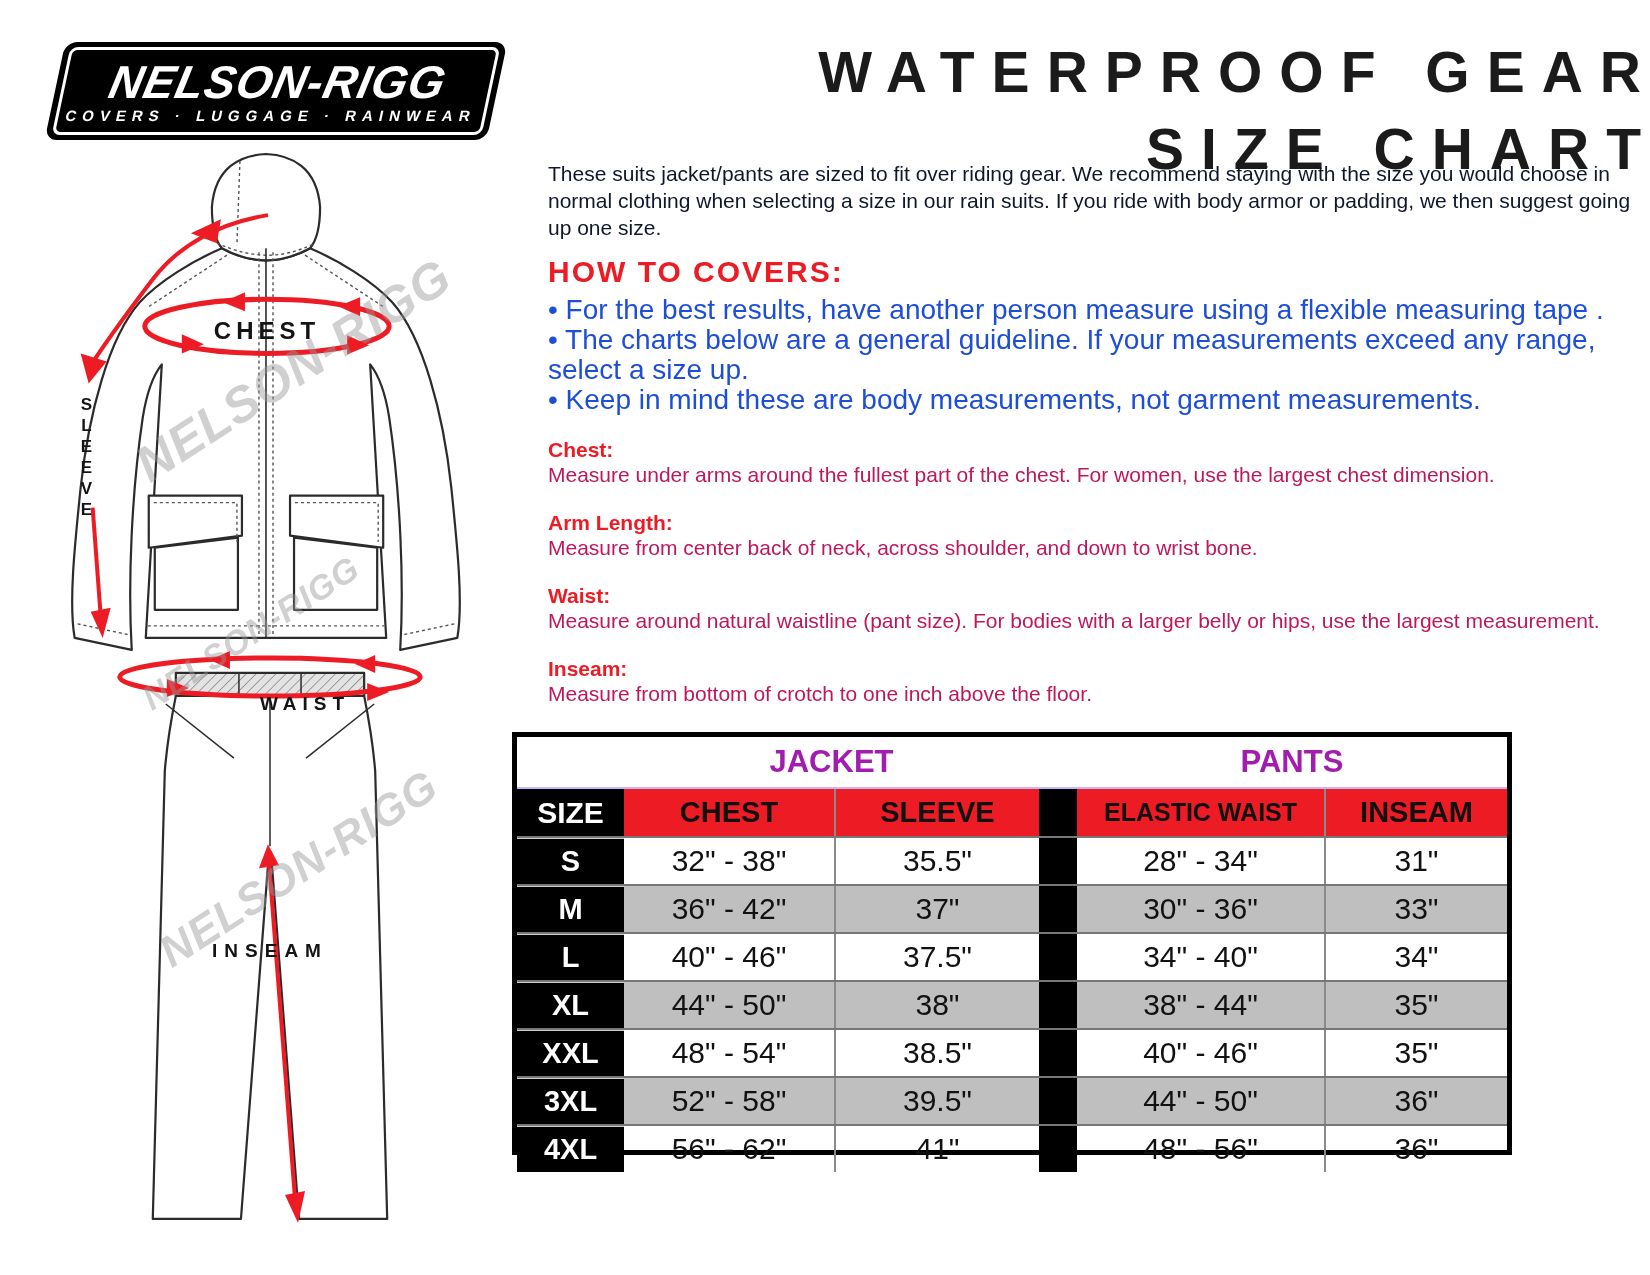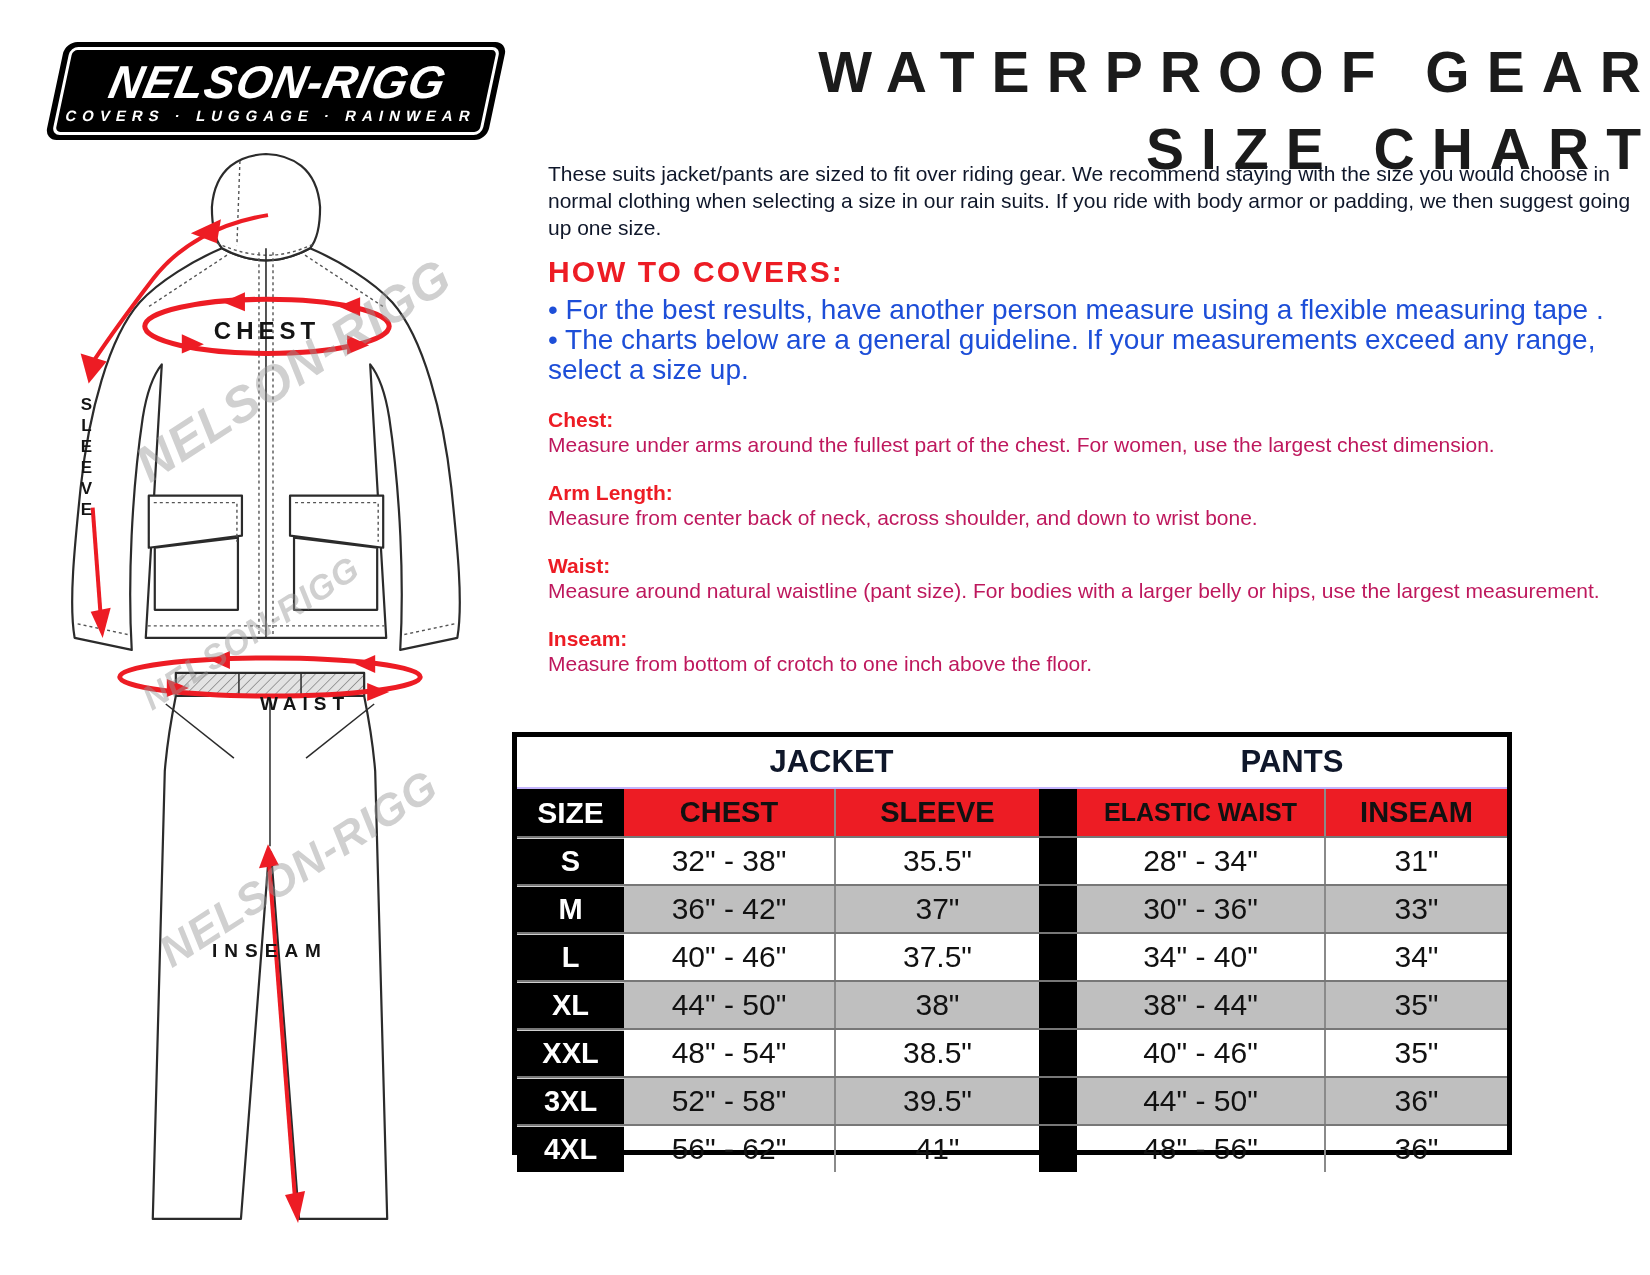--- a/index.html
+++ b/index.html
@@ -43,21 +43,21 @@
       white-space:nowrap;transform-origin:left top;letter-spacing:1px;}
   .wm1{left:95px;top:300px;font-size:50px;transform:rotate(-33deg);}
   .wm2{left:105px;top:540px;font-size:34px;transform:rotate(-33deg);}
   .wm3{left:120px;top:790px;font-size:44px;transform:rotate(-33deg);}
 
   
   .size-table{position:absolute;left:512px;top:732px;width:1000px;height:423px;
               border:5px solid #000;background:#fff;box-sizing:border-box;}
   .t-row{display:grid;grid-template-columns:107px 210px 205px 38px 247px 183px;}
   .t-group{height:50px;}
-  .t-group .c{background:#fff;font-size:31px;font-weight:600;color:#0f172a;}
+  .t-group .c{background:#fff;font-size:31px;font-weight:600;color:#a21caf;}
   .t-head{height:47px;border-top:2px solid #c4b5fd;}
   .t-data{height:46px;border-top:2px solid #777;}
   .c{display:flex;align-items:center;justify-content:center;box-sizing:border-box;overflow:hidden;}
   .c.size-h{background:#000;color:#fff;font-size:30px;font-weight:700;}
   .c.red-h{background:#ED1C24;color:#111;font-size:29px;font-weight:700;}
   .c.red-h.ew{font-size:25px;}
   .c.sep{background:#000;}
   .c.size-c{background:#000;color:#fff;font-size:29px;font-weight:600;border-top:1px solid #cfcfcf;}
   .c.val{font-size:30px;color:#111;font-weight:500;letter-spacing:0px;}
   .t-data.alt .c.val{background:#BFBFBF;}
@@ -79,20 +79,21 @@
     <div>WATERPROOF GEAR</div>
     <div>SIZE CHART</div>
   </div>
 
   <div class="rightcol">
     <div class="intro">These suits jacket/pants are sized to fit over riding gear. We recommend staying with the size you would choose in normal clothing when selecting a size in our rain suits.  If you ride with body armor or padding, we then suggest going up one size.</div>
     <div class="htm-heading">HOW TO COVERS:</div>
     <ul class="bullets">
       <li>For the best results, have another person measure using a flexible measuring tape .</li>
       <li>The charts below are a general guideline. If your measurements exceed any range, select a size up.</li>
+      <li>Keep in mind these are body measurements, not garment measurements.</li>
     </ul>
     <div class="sec">
       <div class="sec-h">Chest:</div>
       <div class="sec-b">Measure under arms around the fullest part of the chest. For women, use the largest chest dimension.</div>
     </div>
     <div class="sec">
       <div class="sec-h">Arm Length:</div>
       <div class="sec-b">Measure from center back of neck, across shoulder, and down to wrist bone.</div>
     </div>
     <div class="sec">

